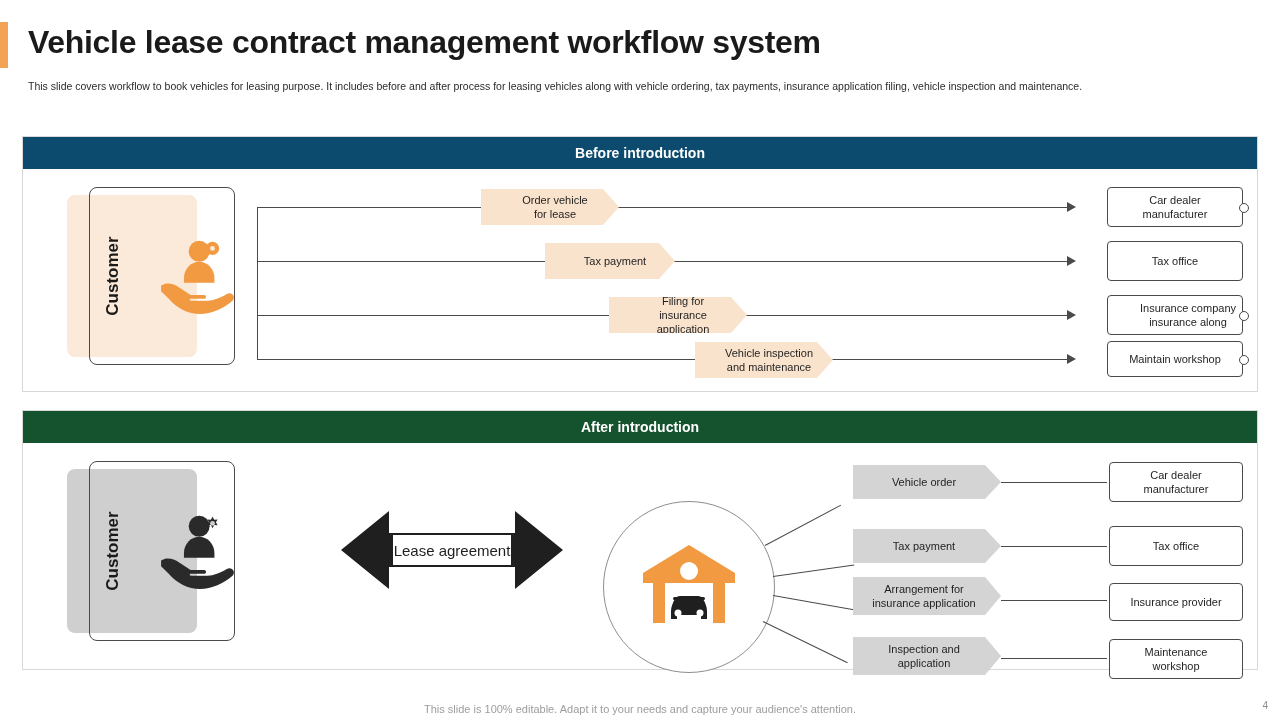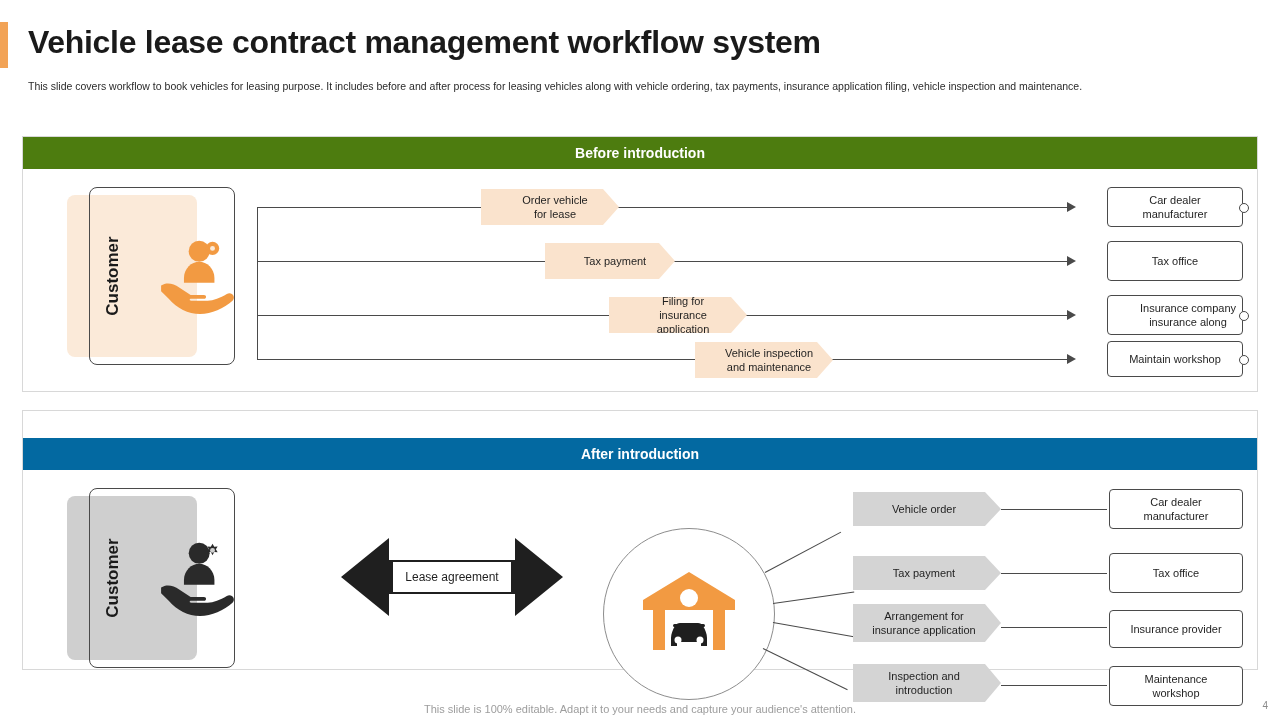--- a/index.html
+++ b/index.html
@@ -55,22 +55,22 @@
 
   .panel-header {
     height: 32px;
     display: flex;
     align-items: center;
     justify-content: center;
     color: #ffffff;
     font-size: 14px;
     font-weight: bold;
   }
-  #panel-before .panel-header { background: #4d7c0f; }
-  #panel-after .panel-header  { background: #0369a1; margin-top: 27px; }
+  #panel-before .panel-header { background: #0c4a6e; }
+  #panel-after .panel-header  { background: #14532d; }
 
   .panel-body {
     position: relative;
     width: 100%;
     height: calc(100% - 32px);
   }
 
   
   .customer-card {
     position: absolute;
@@ -191,21 +191,21 @@
     top: 62px;
     width: 222px;
     height: 90px;
   }
   .double-arrow .label {
     position: absolute;
     width: 100%;
     top: 50%;
     transform: translateY(-50%);
     text-align: center;
-    font-size: 12px;
+    font-size: 15px;
     color: #1f1f1f;
   }
 
   
   .circle-node {
     position: absolute;
     left: 580px;
     top: 58px;
     width: 170px;
     height: 170px;
@@ -389,21 +389,21 @@
       <span>Arrangement  for</span>
       <span>insurance application</span>
     </div>
     <div class="hline" style="left:978px; top:157px; width:106px;"></div>
     <div class="endbox" style="left:1086px; top:140px; width:134px; height:38px;">
       <span>Insurance  provider</span>
     </div>
 
     <div class="chev gray" style="left:830px; top:194px; width:148px; height:38px; flex-direction:column;">
       <span>Inspection and</span>
-      <span>introduction</span>
+      <span>application</span>
     </div>
     <div class="hline" style="left:978px; top:215px; width:106px;"></div>
     <div class="endbox" style="left:1086px; top:196px; width:134px; height:40px; flex-direction:column;">
       <span>Maintenance</span>
       <span>workshop</span>
     </div>
 
   </div>
 </div>
 

